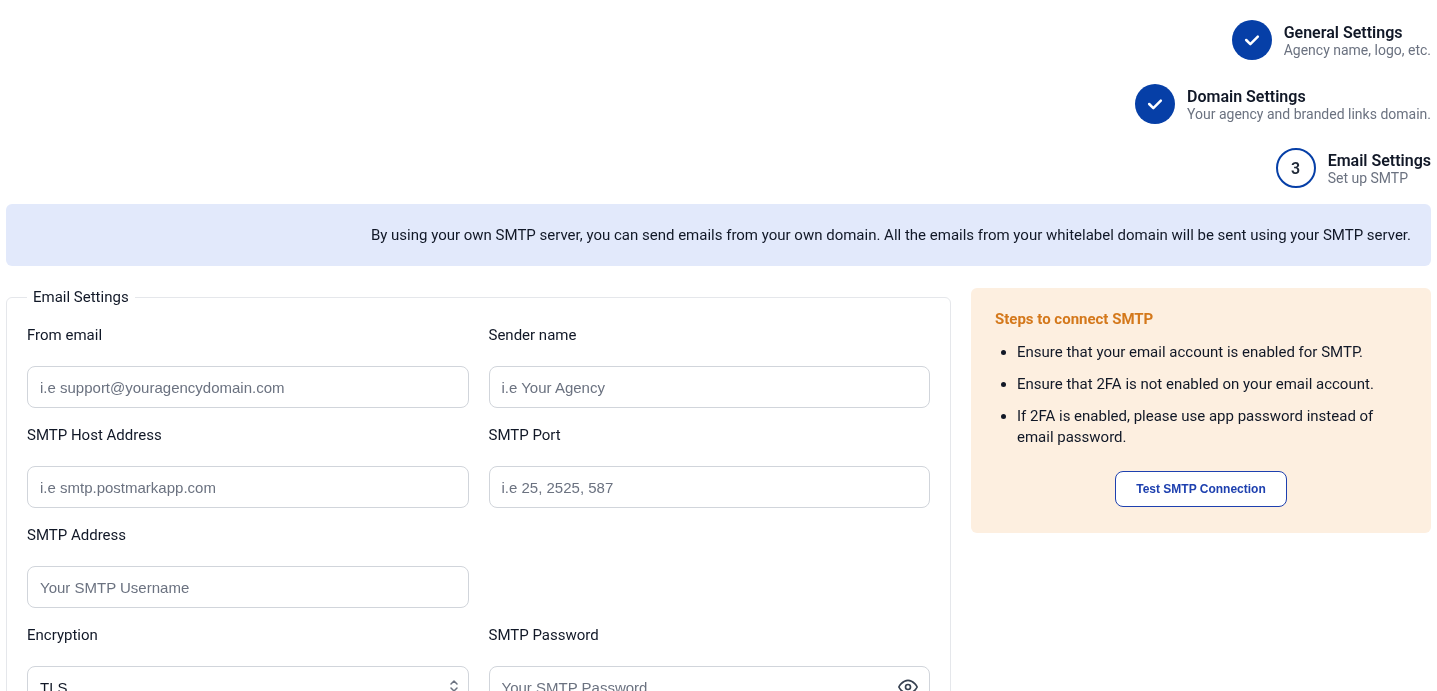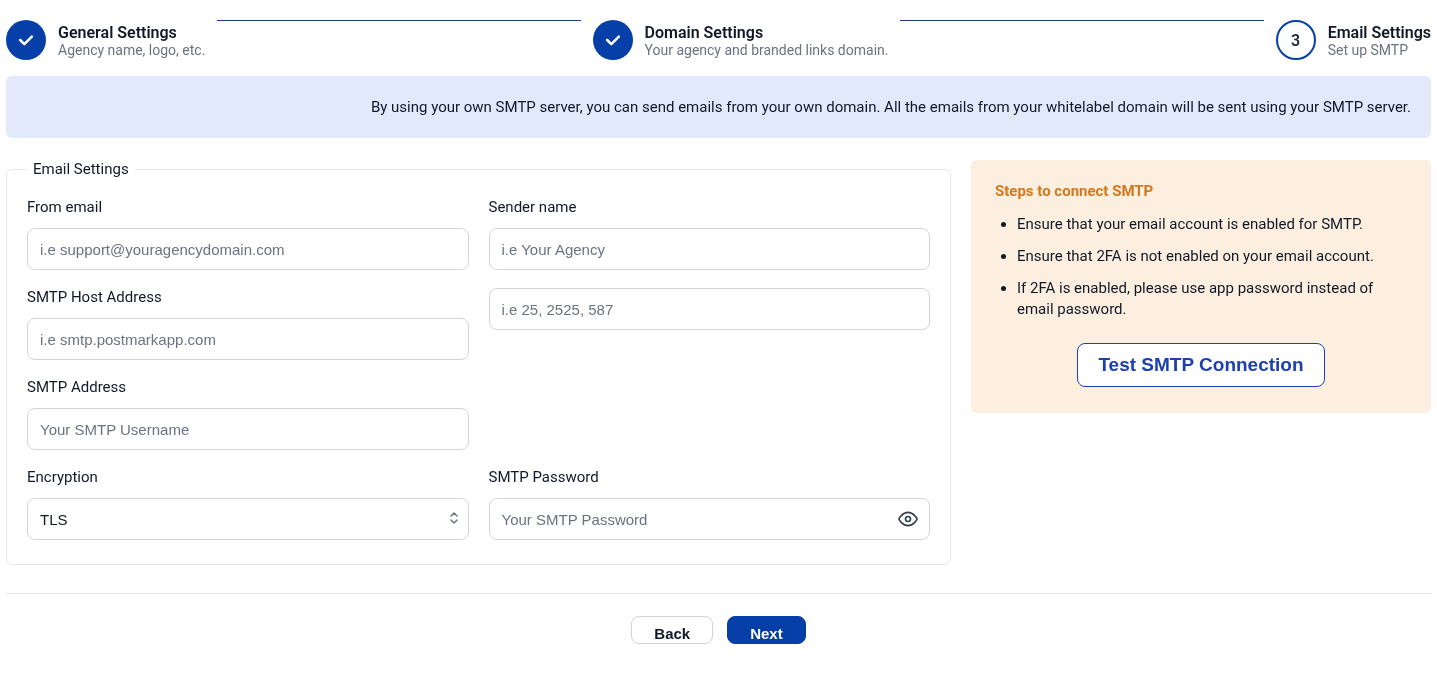--- a/index.html
+++ b/index.html
@@ -5,23 +5,24 @@
     * { box-sizing: border-box; margin: 0; padding: 0; }
     body {
       font-family: -apple-system, BlinkMacSystemFont, "Segoe UI", Roboto, Helvetica, Arial, sans-serif;
       color: #1f2937;
       background: #fff;
       padding: 12px 6px 20px 6px;
       width: 1437px;
     }
     .stepper {
       display: flex;
-      align-items: flex-start;
+      align-items: flex-end;
       gap: 12px;
       padding: 8px 0 16px 0;
+      flex-direction: column;
     }
     .step {
       display: flex;
       align-items: center;
       gap: 12px;
     }
     .step-circle {
       width: 40px; height: 40px;
       border-radius: 50%;
       display: flex; align-items: center; justify-content: center;
@@ -63,21 +64,21 @@
       padding: 0 6px;
       font-size: 15px;
       color: #111827;
     }
     .form-grid {
       display: grid;
       grid-template-columns: 1fr 1fr;
       column-gap: 20px;
       row-gap: 18px;
     }
-    .field { display: flex; flex-direction: column; gap: 12px; }
+    .field { display: flex; flex-direction: column; gap: 22px; }
     .field-label { font-size: 15px; color: #111827; }
     .control {
       width: 100%;
       height: 42px;
       border: 1px solid #d1d5db;
       border-radius: 8px;
       padding: 0 12px;
       font-size: 15px;
       color: #111827;
       background: #fff;
@@ -103,21 +104,21 @@
       background: #fdefe0;
       border-radius: 6px;
       padding: 22px 24px 26px 24px;
     }
     .help-title { color: #d4781b; font-weight: 700; font-size: 15px; margin-bottom: 14px; }
     .help-list { list-style: disc; padding-left: 22px; display: flex; flex-direction: column; gap: 10px; }
     .help-list li { font-size: 15px; color: #111827; line-height: 1.45; }
     .test-btn-row { display: flex; justify-content: center; margin-top: 22px; }
     .test-btn {
       border: 1px solid #1e40af; background: #fff; color: #1e40af;
-      font-weight: 600; font-size: 19px;
+      font-weight: 600; font-size: 12px;
       padding: 10px 20px; border-radius: 8px; cursor: pointer;
     }
 
     .divider { border: none; border-top: 1px solid #e5e7eb; margin: 28px 0 22px 0; }
 
     .footer-actions { display: flex; justify-content: center; gap: 14px; }
     .btn {
       height: 28px; padding: 8px 22px; border-radius: 8px; font-size: 15px; font-weight: 600; cursor: pointer;
     }
     .btn-secondary { background: #fff; border: 1px solid #d1d5db; color: #111827; }
@@ -176,20 +177,21 @@
       </div>
       <div class="field">
         <label class="field-label">Sender name</label>
         <input class="control" type="text" placeholder="i.e Your Agency" style="">
       </div>
       <div class="field">
         <label class="field-label">SMTP Host Address</label>
         <input class="control" type="text" placeholder="i.e smtp.postmarkapp.com" style="">
       </div>
       <div class="field">
+        <label class="field-label">SMTP Port</label>
         <input class="control" type="text" placeholder="i.e 25, 2525, 587" style="">
       </div>
       <div class="field">
         <label class="field-label">SMTP Address</label>
         <input class="control" type="text" placeholder="Your SMTP Username" style="">
       </div>
       <div class="field encryption-row">
         <label class="field-label">Encryption</label>
         <div class="select-wrap">
           <select class="control" id="encryption-select"><option value="TLS">TLS</option><option value="SSL">SSL</option><option value="None">None</option></select>

